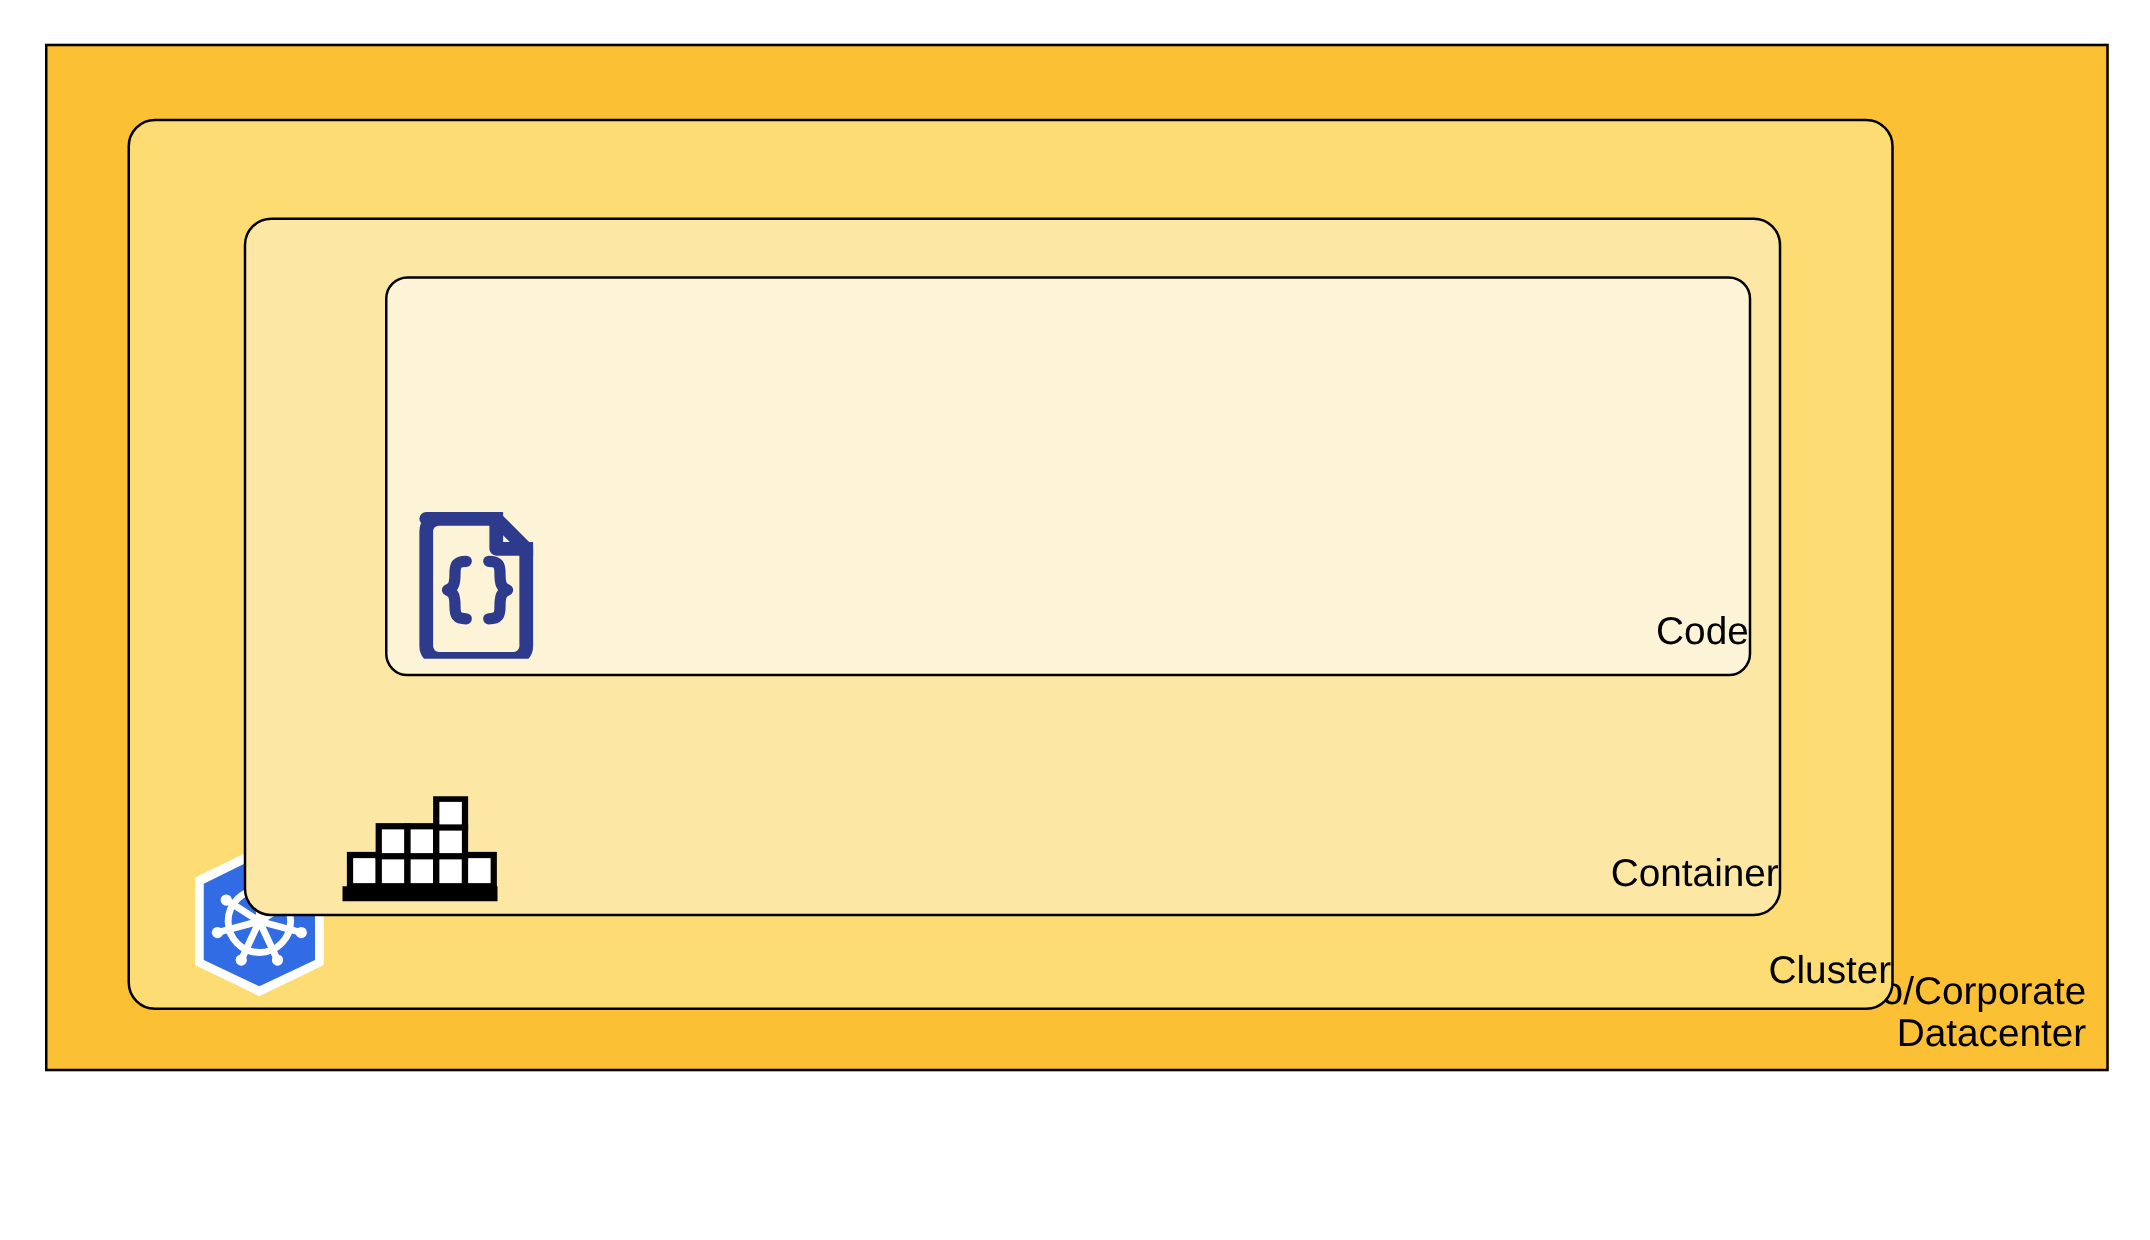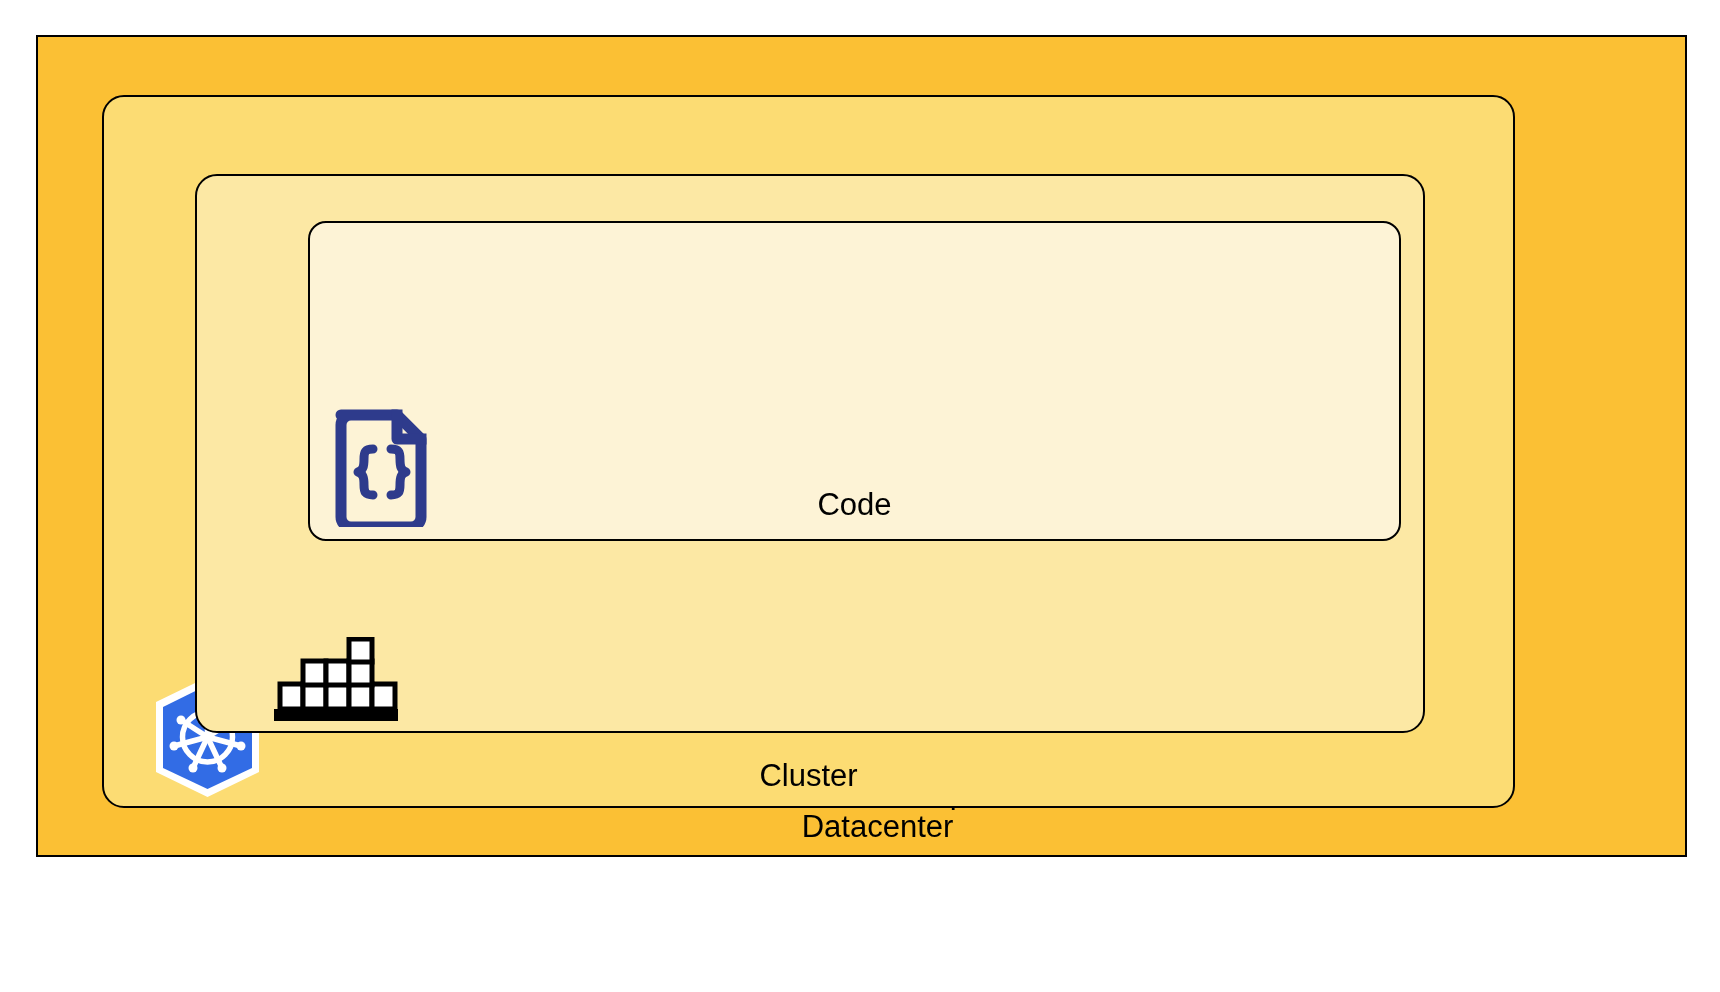--- a/index.html
+++ b/index.html
@@ -62,21 +62,21 @@
     border-radius: 18px;
   }
 
   
 
   .layer-label {
     position: absolute;
     color: #000000;
     font-size: 31px;
     line-height: 1.12;
-    text-align: center;
+    text-align: right;
     white-space: pre-line;
     letter-spacing: 0px;
   }
 
   #code-label {
     left: 0;
     right: 0;
     bottom: 16px;
   }
 
@@ -186,20 +186,21 @@
               <circle cx="44" cy="92" r="4.5"></circle>
               <circle cx="25" cy="70" r="4.5"></circle>
               <circle cx="32" cy="44" r="4.5"></circle>
             </g>
           </g>
         </svg>
       </div>
 
       <div class="layer-box" id="container-box">
 
+        <div class="layer-label" id="container-label">Container</div>
 
         <div class="icon-wrap" id="container-icon-wrap">
           <svg width="128" height="86" viewBox="0 0 128 86" xmlns="http://www.w3.org/2000/svg">
 
             <rect x="2" y="72" width="124" height="12" fill="#000000"></rect>
 
             <g fill="#ffffff" stroke="#000000" stroke-width="5">
               <rect x="8" y="47" width="23" height="25"></rect>
               <rect x="31" y="47" width="23" height="25"></rect>
               <rect x="54" y="47" width="23" height="25"></rect>

